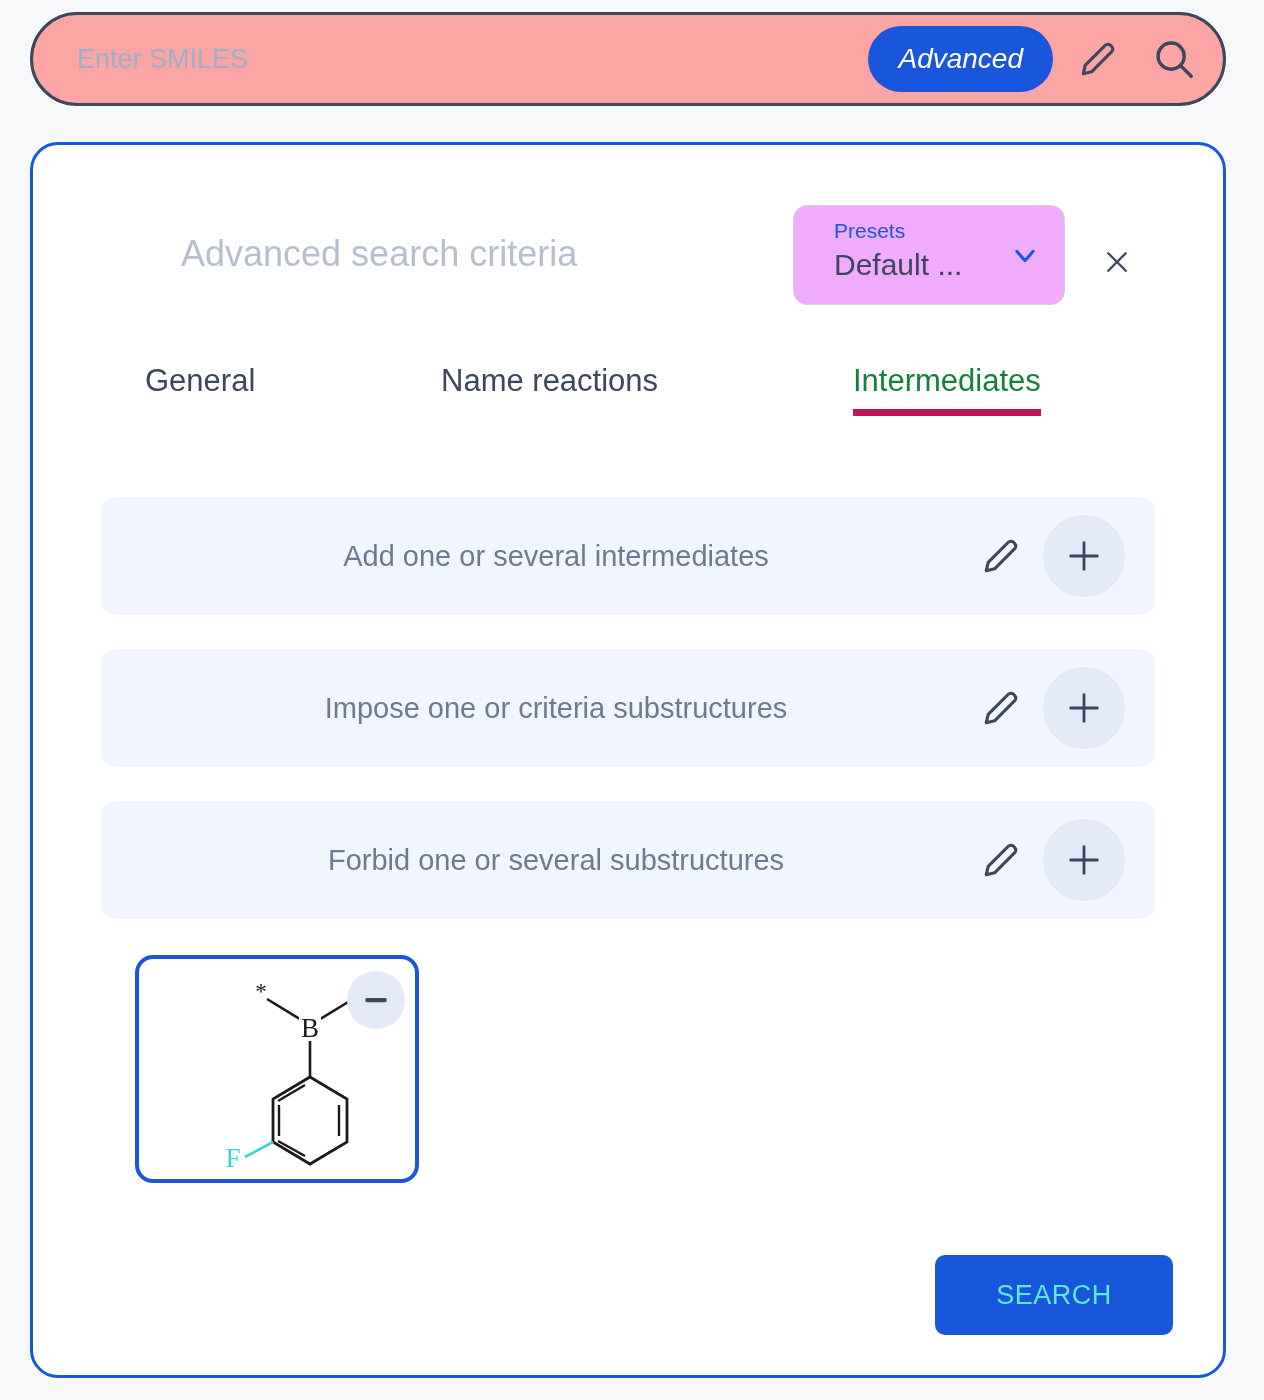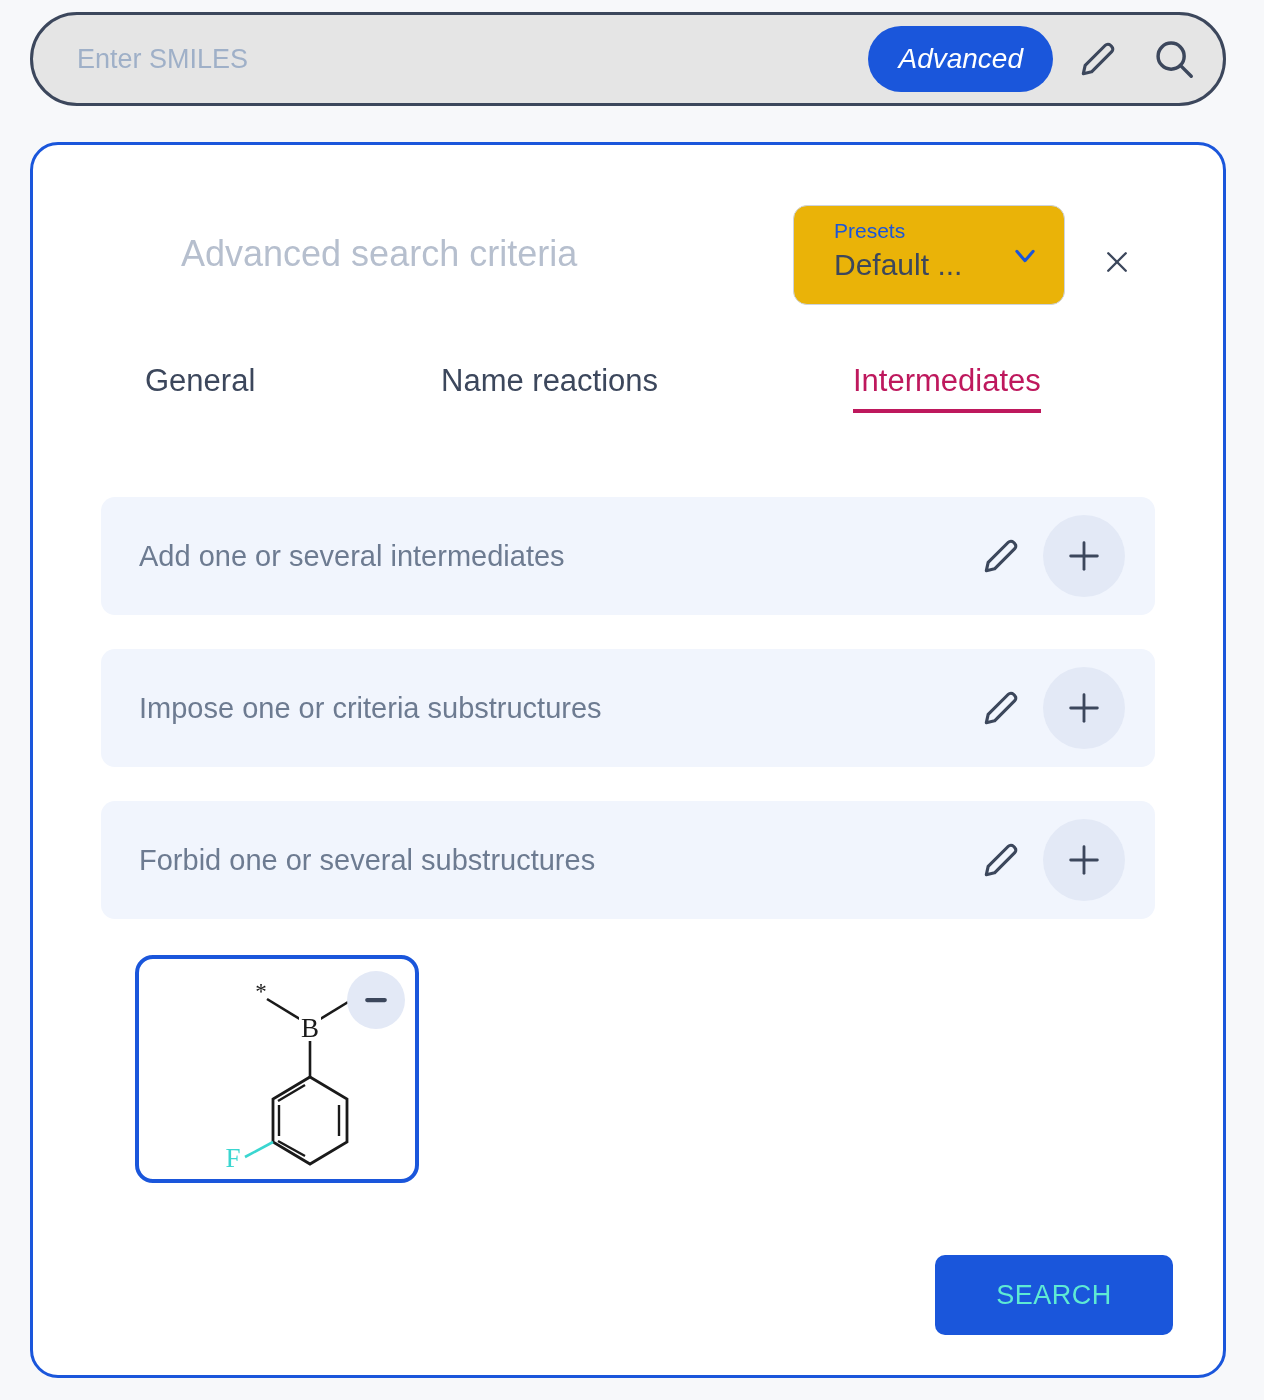--- a/index.html
+++ b/index.html
@@ -18,21 +18,21 @@
   
   .searchbar {
     position: absolute;
     left: 30px;
     top: 12px;
     width: 1196px;
     height: 94px;
     box-sizing: border-box;
     border: 3px solid #3c475c;
     border-radius: 47px;
-    background: #e5e5e5;
+    background: #fca5a5;
     display: flex;
     align-items: center;
     padding: 0 18px 0 44px;
   }
   .smiles-input {
     flex: 1;
     border: none;
     outline: none;
     background: transparent;
     font-family: "Liberation Sans", sans-serif;
@@ -101,21 +101,21 @@
   }
   .presets {
     position: absolute;
     left: 760px;
     top: 60px;
     width: 272px;
     height: 100px;
     box-sizing: border-box;
     border: 1px solid #cdd3dd;
     border-radius: 14px;
-    background: #eab308;
+    background: #f0abfc;
     cursor: pointer;
   }
   .presets-label {
     position: absolute;
     left: 40px;
     top: 13px;
     font-size: 21px;
     color: #1a56db;
   }
   .presets-value {
@@ -156,22 +156,22 @@
   }
   .tab {
     position: absolute;
     font-size: 31px;
     color: #3c475c;
     cursor: pointer;
     white-space: nowrap;
     padding-bottom: 10px;
   }
   .tab.active {
-    color: #be185d;
-    border-bottom: 4px solid #be185d;
+    color: #15803d;
+    border-bottom: 7px solid #be185d;
   }
   .tab-0 { left: 112px; top: 0; }
   .tab-1 { left: 408px; top: 0; }
   .tab-2 { left: 820px; top: 0; }
 
   
   .rows {
     position: absolute;
     left: 68px;
     top: 352px;
@@ -185,20 +185,21 @@
     background: #f1f5fd;
     display: flex;
     align-items: center;
     padding: 0 30px 0 38px;
   }
   .crit-label {
     flex: 1;
     font-size: 29px;
     color: #6d7b91;
     white-space: nowrap;
+    text-align: center;
   }
   .row-pencil {
     flex: none;
     width: 56px;
     height: 56px;
     display: flex;
     align-items: center;
     justify-content: center;
     background: transparent;
     border: none;

